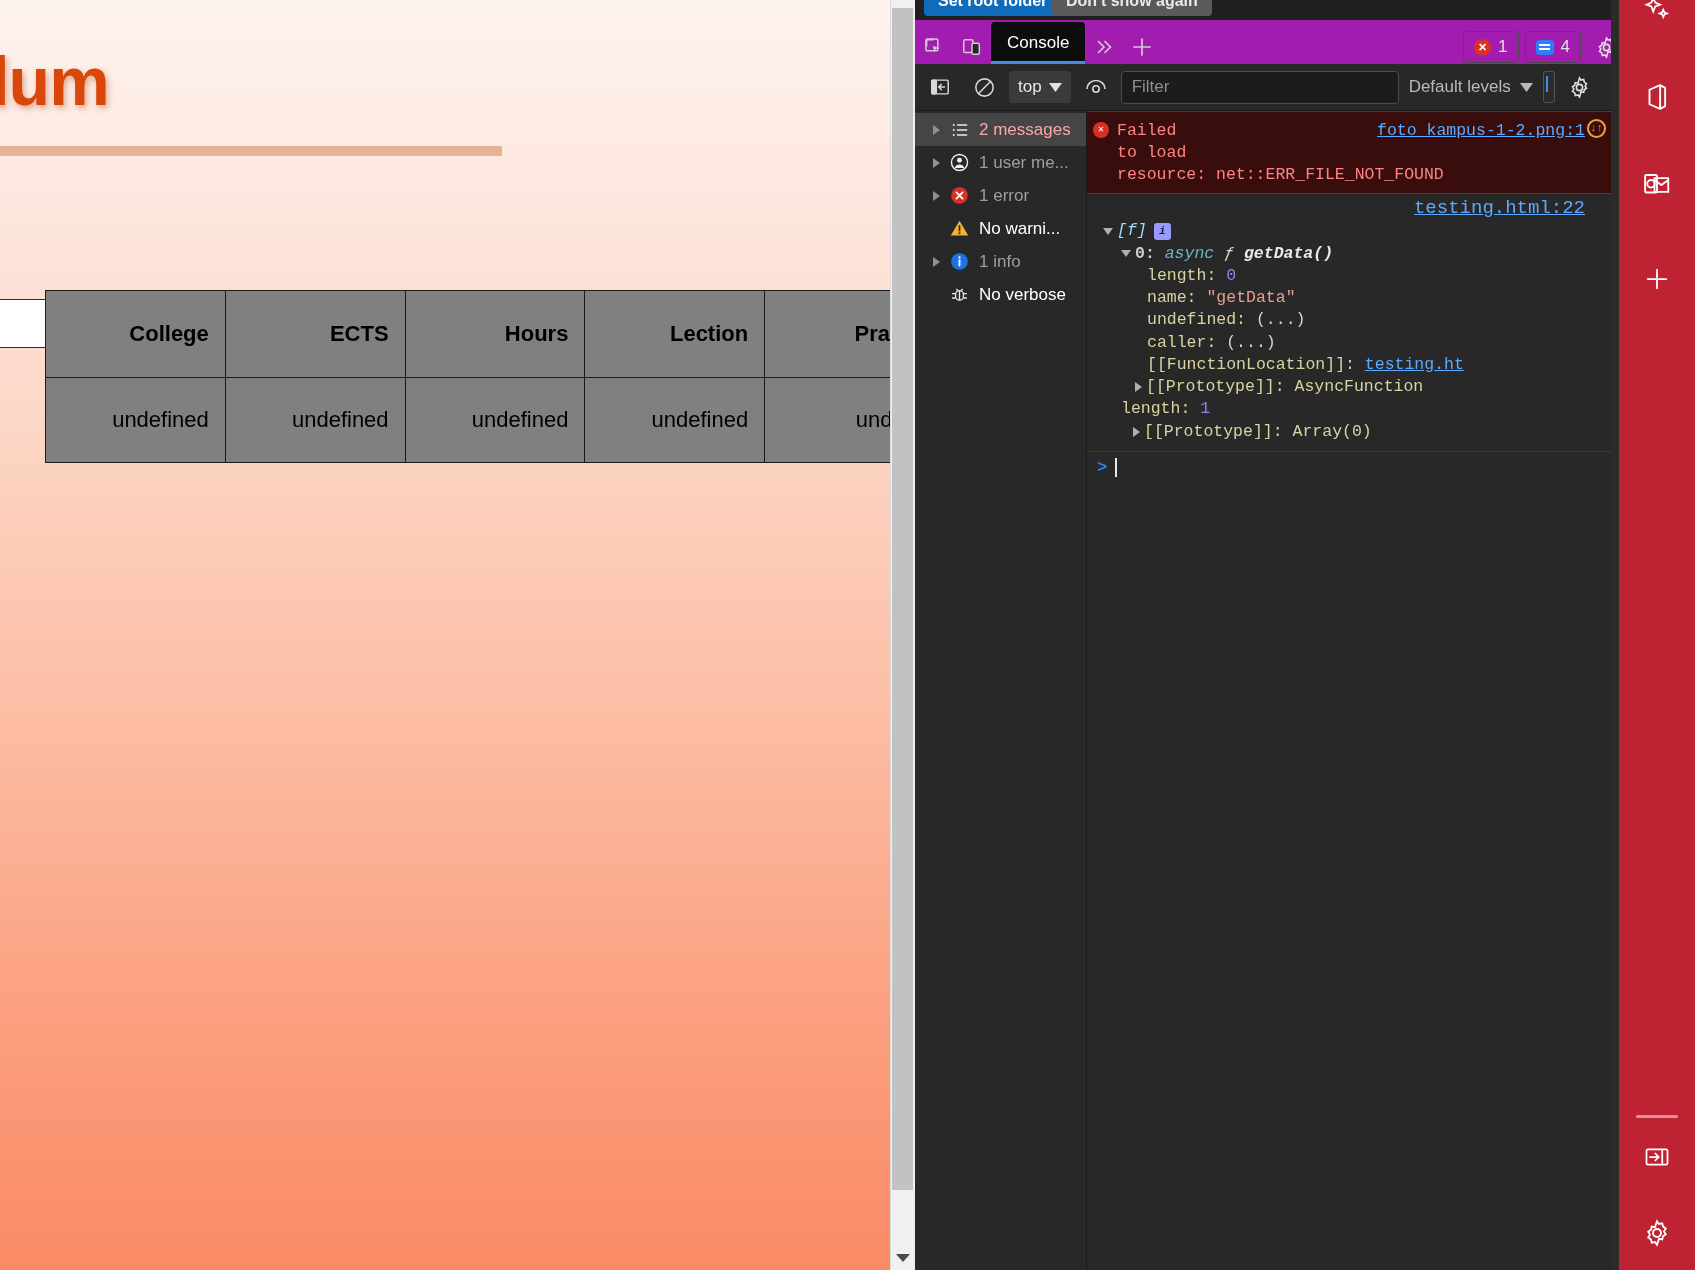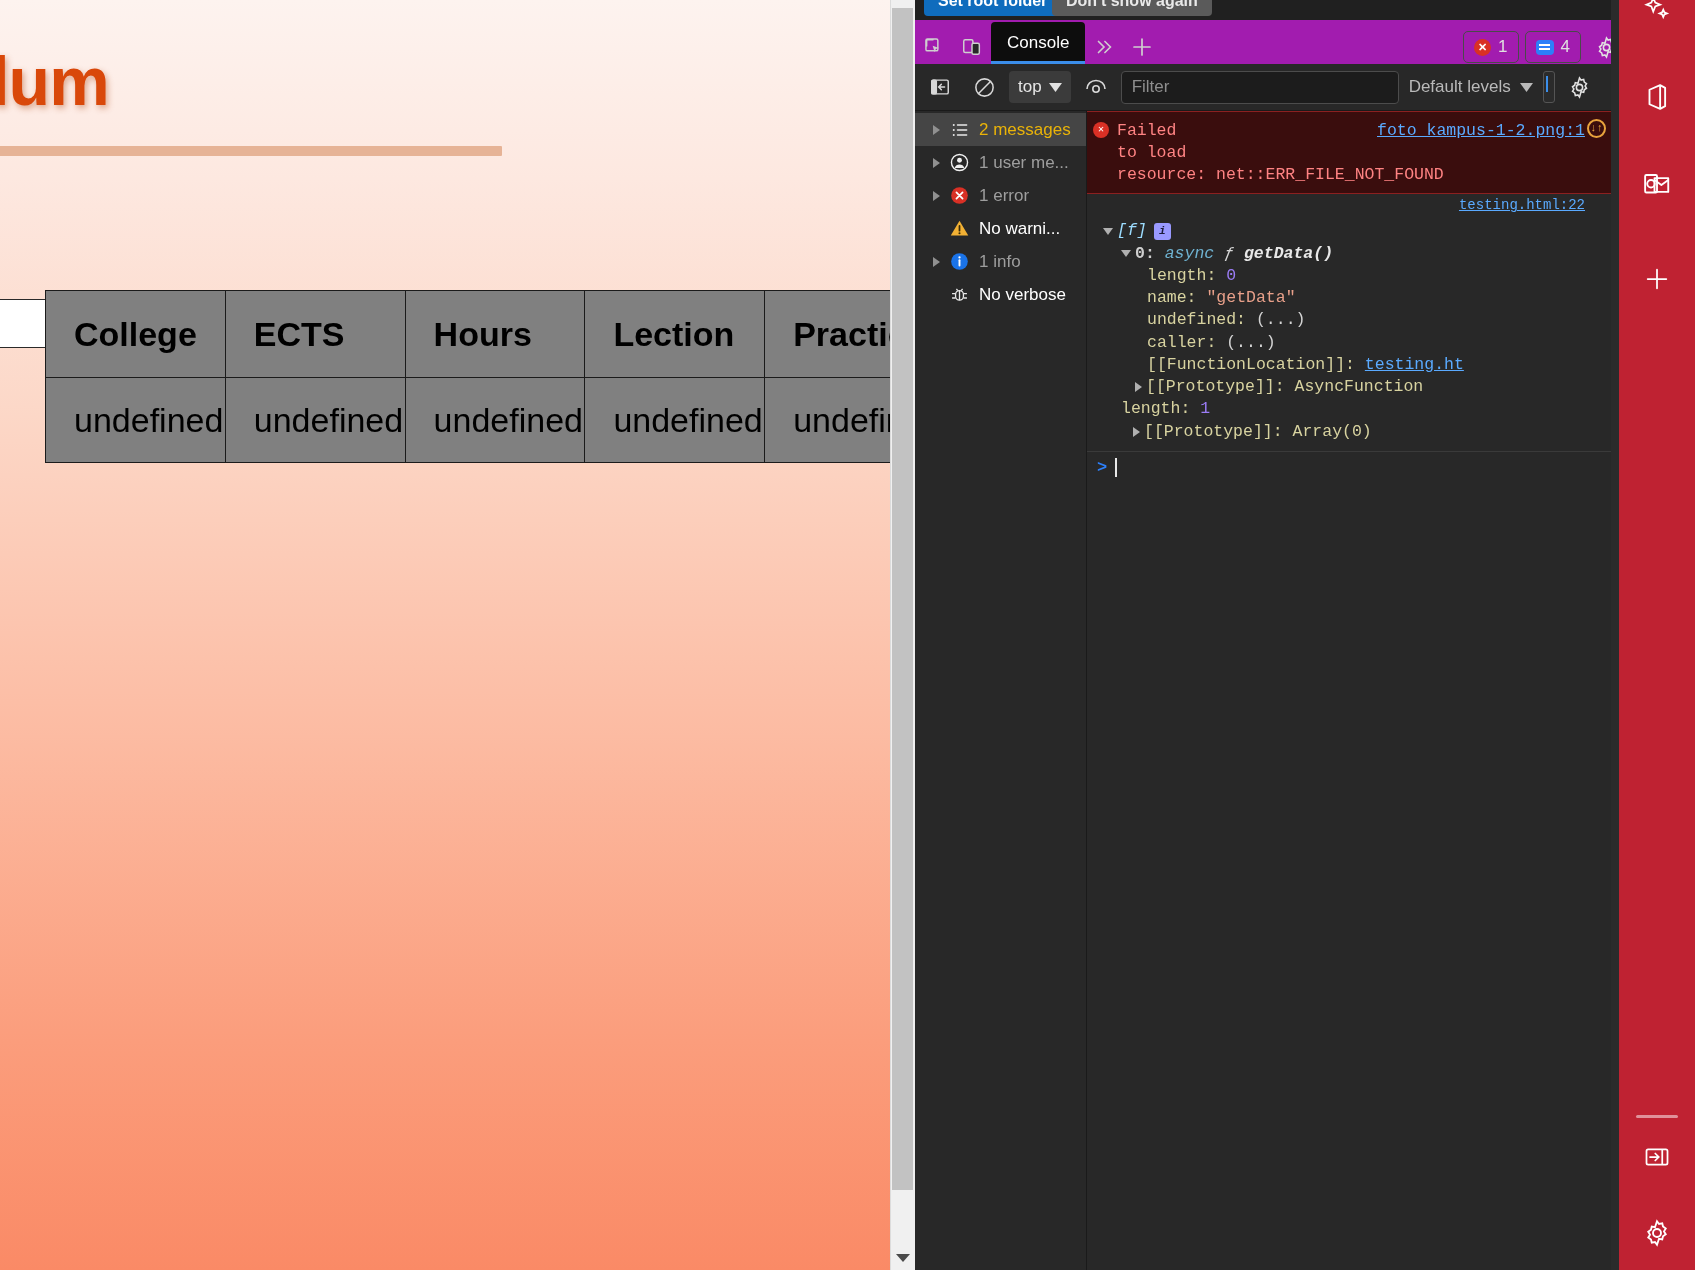--- a/index.html
+++ b/index.html
@@ -31,24 +31,24 @@
     background:#ffffff;border:1px solid #2a2a2a;box-sizing:border-box;
   }
   .table-wrap{
     position:absolute;left:45px;top:290px;width:900px;
   }
   table.curriculum{
     border-collapse:collapse;background:#808080;width:900px;table-layout:fixed;
   }
   table.curriculum th,table.curriculum td{
     border:1px solid #1b1b1b;
-    padding:14px 28px;
-    text-align:left;
+    padding:14px 16px;
+    text-align:right;
     color:#000;
-    font-size:34px;
+    font-size:22px;
     white-space:nowrap;
     overflow:hidden;
   }
   table.curriculum th{font-weight:bold;height:58px;}
   table.curriculum td{font-weight:normal;height:56px;}
 
   
   .pg-scroll{
     position:absolute;left:890px;top:0;width:25px;height:1270px;
     background:#f0f0f0;border-left:1px solid #dcdcdc;
@@ -155,21 +155,21 @@
   
   .dt-sidebar{
     position:absolute;left:0;top:111px;width:172px;height:1159px;
     background:#282828;border-right:1px solid #1a1a1a;
     padding-top:2px;box-sizing:border-box;
   }
   .side-item{
     display:flex;align-items:center;gap:9px;height:33px;padding-left:18px;
     font-size:17px;color:#9e9e9e;box-sizing:border-box;white-space:nowrap;
   }
-  .side-item.selected{background:#454545;color:#eab308;}
+  .side-item.selected{background:#454545;color:#fca5a5;}
   .side-item.active-white{color:#ffffff;}
   .tri{
     width:0;height:0;border-left:7px solid #909090;
     border-top:5px solid transparent;border-bottom:5px solid transparent;
     flex:0 0 auto;
   }
   .tri.blank{border-left-color:transparent;}
   .side-ico{width:21px;height:21px;flex:0 0 auto;display:flex;align-items:center;justify-content:center;}
 
   
@@ -195,21 +195,21 @@
     position:absolute;left:500px;top:7px;width:19px;height:19px;border-radius:50%;
     border:2px solid #e8a33d;color:#e8a33d;font-size:11px;
     display:flex;align-items:center;justify-content:center;box-sizing:border-box;
   }
   .search-ico{position:absolute;left:530px;top:8px;color:#c9c9c9;}
   .err-l2{margin-left:0;}
   .err-l3{margin-left:0;}
 
   .msg-obj{position:relative;padding:2px 0 6px 0;color:#d4d4d4;line-height:1.35;}
   .src-link{
-    position:absolute;right:34px;top:2px;color:#5aaaff;text-decoration:underline;font-size:14px;
+    position:absolute;right:34px;top:2px;color:#5aaaff;text-decoration:underline;font-size:19px;
   }
   .tree-row{display:flex;align-items:center;white-space:nowrap;}
   .tw{width:0;height:0;border-top:7px solid #b0b0b0;border-left:5px solid transparent;border-right:5px solid transparent;margin-right:4px;flex:0 0 auto;}
   .tw-r{width:0;height:0;border-left:7px solid #b0b0b0;border-top:5px solid transparent;border-bottom:5px solid transparent;margin-right:4px;flex:0 0 auto;}
   .ind0{padding-left:16px;}
   .ind1{padding-left:34px;}
   .ind2{padding-left:60px;}
   .ind2b{padding-left:48px;}
   .ind3{padding-left:46px;}
   .k-sq{color:#9cdcfe;font-style:italic;}

